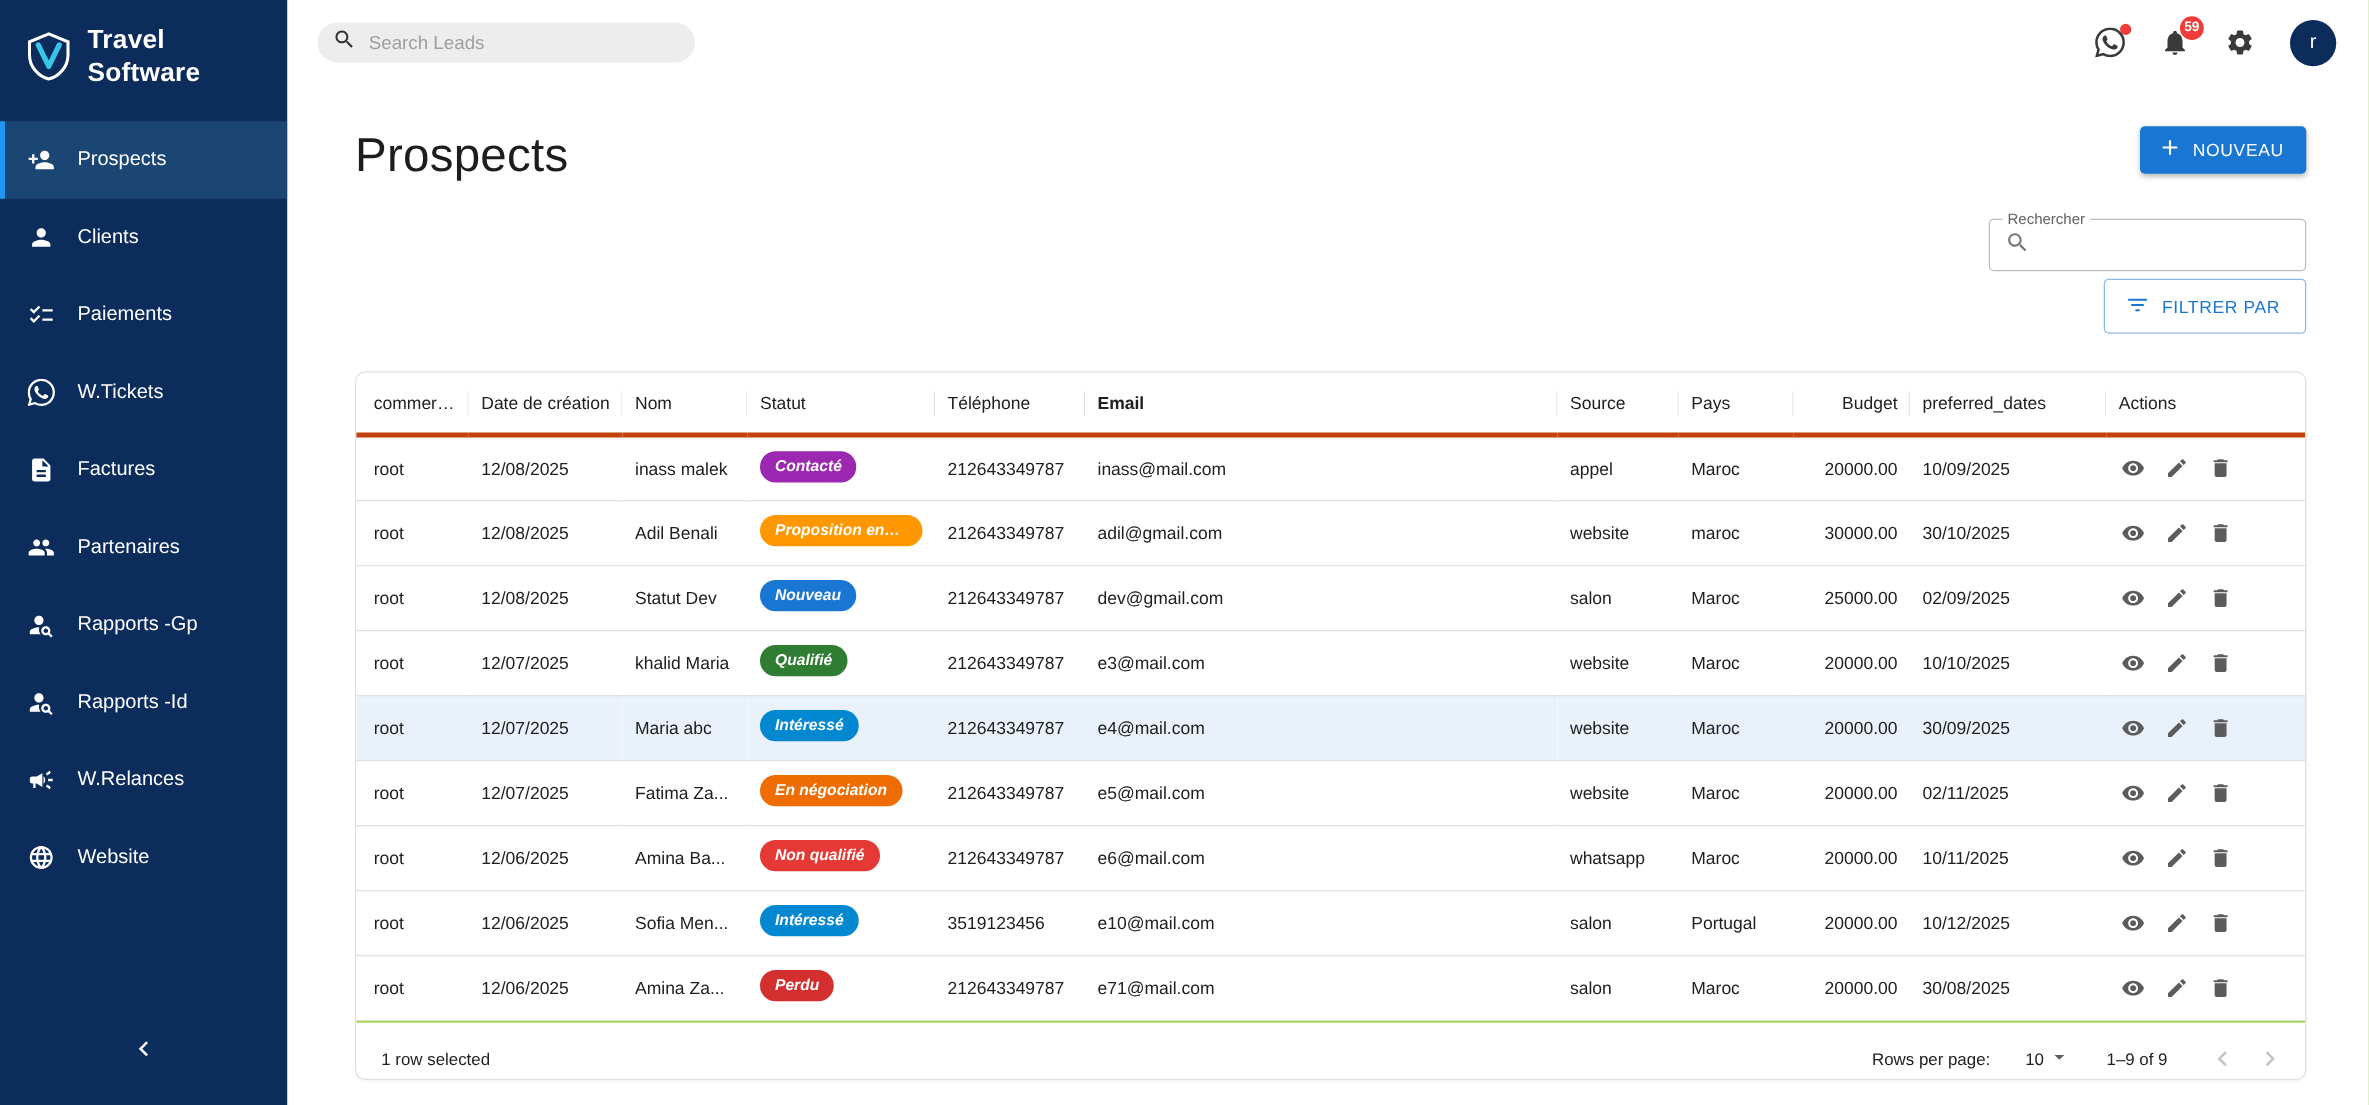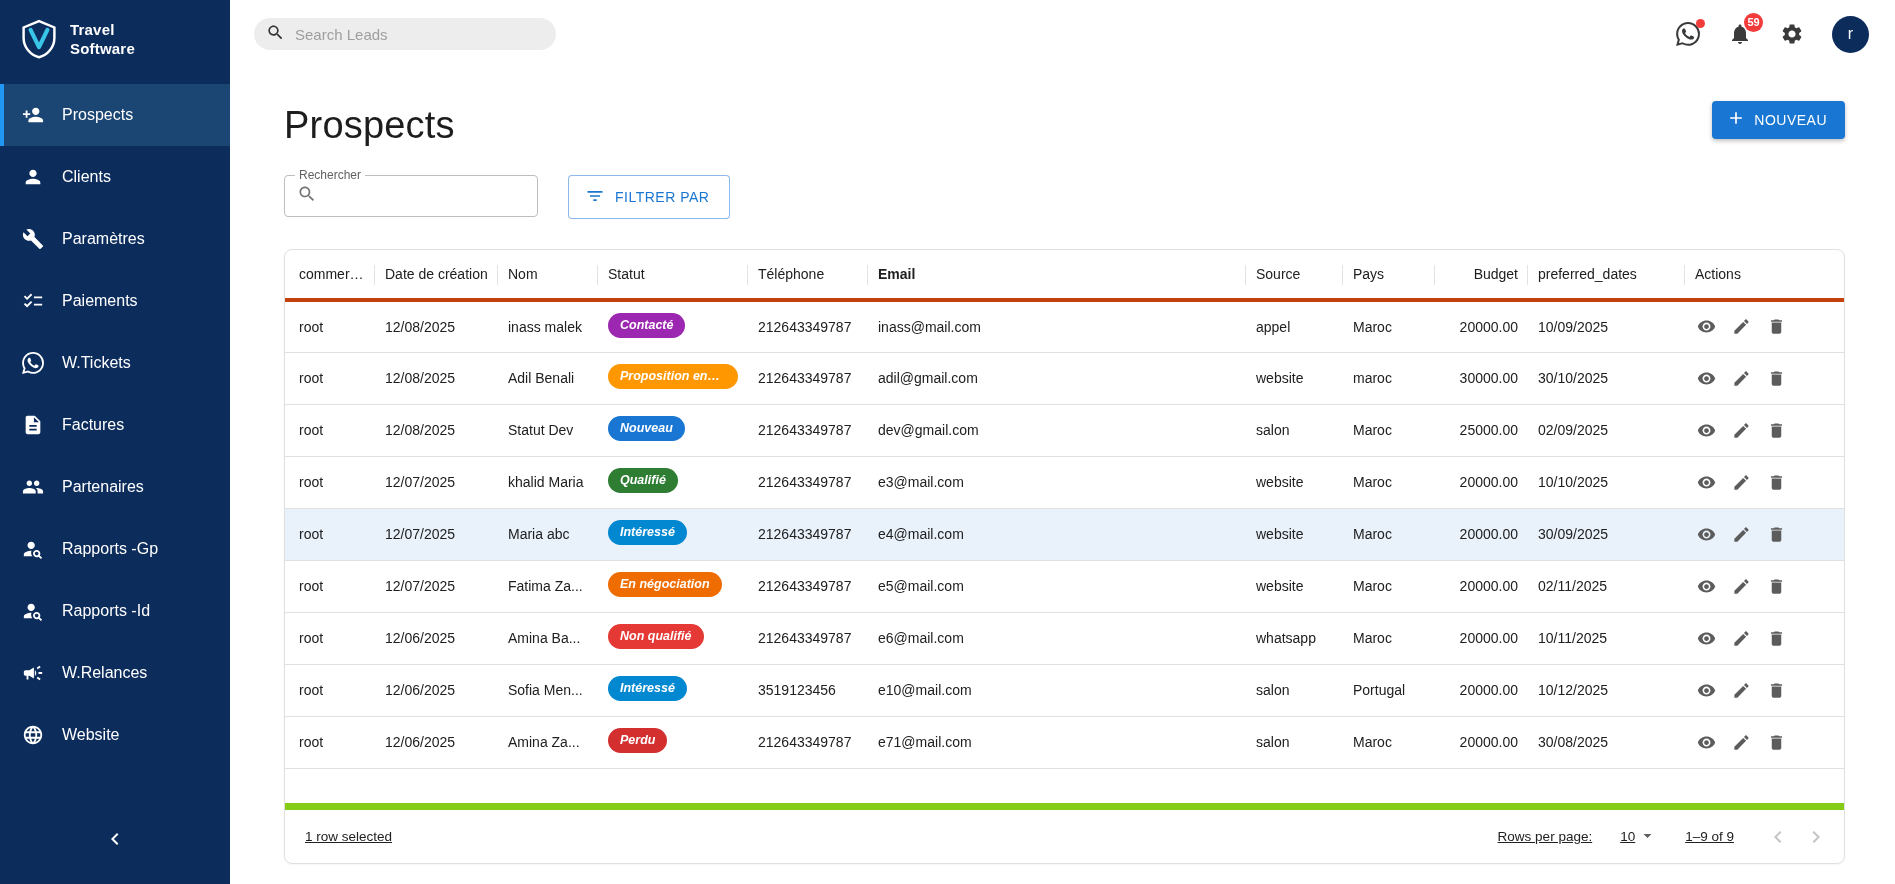--- a/index.html
+++ b/index.html
@@ -5,21 +5,21 @@
   * { box-sizing: border-box; margin: 0; padding: 0; }
   html, body { width: 1895px; height: 884px; overflow: hidden; }
   body { font-family: "Liberation Sans", sans-serif; background: #fff; color: #212121; }
 
   .app { display: flex; width: 1895px; height: 884px; }
 
   
   .sidebar { width: 230px; flex-shrink: 0; background: #0c2c5c; color: #fff; display: flex; flex-direction: column; }
   .logo { display: flex; align-items: center; gap: 10px; padding: 18px 18px 20px 18px; cursor: pointer; }
   .logo-mark svg { width: 42px; height: 42px; display: block; }
-  .logo-text { font-weight: bold; font-size: 15px; line-height: 1.3; letter-spacing: 0.2px; }
+  .logo-text { font-weight: bold; font-size: 21px; line-height: 1.3; letter-spacing: 0.2px; }
   .nav { display: flex; flex-direction: column; padding-top: 4px; }
   .nav-item { display: flex; align-items: center; gap: 18px; height: 62px; padding: 0 22px; cursor: pointer; font-size: 16px; border-left: 4px solid transparent; padding-left: 18px; }
   .nav-item.active { background: #1b4572; border-left: 4px solid #2196f3; }
   .nav-icon svg { width: 22px; height: 22px; fill: #fff; display: block; }
   .collapse-btn { margin-top: auto; display: flex; justify-content: center; padding: 22px 0 30px; cursor: pointer; background: none; border: none; }
   .collapse-btn svg { width: 24px; height: 24px; fill: #fff; }
 
   
   .main { flex: 1; min-width: 0; display: flex; flex-direction: column; background: #84cc16; }
 
@@ -36,21 +36,21 @@
   .notif-badge { position: absolute; top: -8px; right: -9px; min-width: 19px; height: 19px; line-height: 19px; padding: 0 3px; border-radius: 10px; background: #f23b3b; color: #fff; font-size: 11px; font-weight: bold; text-align: center; }
   .avatar { width: 37px; height: 37px; border-radius: 50%; background: #0c2c5c; color: #fff; display: flex; align-items: center; justify-content: center; font-size: 16px; border: none; cursor: pointer; }
 
   
   .content { flex: 1; min-height: 0; display: flex; flex-direction: column; padding: 24px 50px 0 54px; background: #fff; }
   .title-row { display: flex; align-items: center; justify-content: space-between; }
   .page-title { font-size: 38px; font-weight: 400; color: #1d1d1d; letter-spacing: 0.2px; margin-top: 12px; }
   .btn-primary { display: flex; align-items: center; gap: 8px; background: #1976d2; color: #fff; border: none; border-radius: 4px; height: 38px; padding: 0 18px 0 14px; font-size: 14px; font-weight: 500; letter-spacing: 0.5px; cursor: pointer; box-shadow: 0 2px 4px rgba(0,0,0,0.25); font-family: "Liberation Sans", sans-serif; }
   .btn-primary svg { width: 20px; height: 20px; fill: #fff; }
 
-  .filters-row { display: flex; align-items: flex-start; gap: 30px; margin-top: 28px; }
+  .filters-row { display: flex; align-items: flex-end; gap: 6px; margin-top: 28px; flex-direction: column; }
   .search-field { position: relative; width: 254px; height: 42px; border: 1px solid #bdbdbd; border-radius: 4px; display: flex; align-items: center; padding: 0 12px; background: #fff; }
   .search-field .field-label { position: absolute; top: -8px; left: 10px; background: #fff; padding: 0 4px; font-size: 12px; color: #616161; }
   .search-field svg { width: 20px; height: 20px; fill: #757575; flex-shrink: 0; }
   .search-field input { border: none; outline: none; flex: 1; min-width: 0; margin-left: 8px; font-size: 15px; font-family: "Liberation Sans", sans-serif; }
   .btn-outline { display: flex; align-items: center; gap: 10px; background: #fff; color: #1976d2; border: 1px solid rgba(25,118,210,0.5); border-radius: 4px; height: 44px; padding: 0 20px 0 16px; font-size: 14px; font-weight: 500; letter-spacing: 0.5px; cursor: pointer; font-family: "Liberation Sans", sans-serif; }
   .btn-outline svg { width: 20px; height: 20px; fill: #1976d2; }
 
   
   .card { margin: 30px 0 20px; flex: 1; min-height: 0; border: 1px solid #e0e0e0; border-radius: 8px; background: #fff; display: flex; flex-direction: column; overflow: hidden; box-shadow: 0 1px 2px rgba(0,0,0,0.04); }
   table { width: 100%; border-collapse: collapse; table-layout: fixed; font-size: 14px; color: #202020; }
@@ -62,21 +62,21 @@
   th.c3 { width: 150px; } th.c4 { width: 120px; } th.c5 { width: 378px; font-weight: bold; }
   th.c6 { width: 97px; }  th.c7 { width: 92px; }  th.c8 { width: 93px; }
   th.c9 { width: 157px; }
   .right { text-align: right; }
   tr.selected td { background: #e9f1fb; }
   .badge { display: inline-block; max-width: 100%; color: #fff; font-size: 12.5px; font-weight: 600; padding: 5px 12px; border-radius: 14px; white-space: nowrap; overflow: hidden; text-overflow: ellipsis; line-height: 1.2; font-style: italic; }
   .action-btn { background: none; border: none; padding: 2px; margin-right: 12px; cursor: pointer; vertical-align: middle; }
   .action-btn svg { width: 19px; height: 19px; fill: #5c5c5c; display: block; }
 
   
-  .table-footer { margin-top: auto; border-top: 7px solid #84cc16; height: 60px; flex-shrink: 0; display: flex; align-items: center; justify-content: space-between; padding: 0 12px 0 20px; font-size: 13.5px; color: #212121; text-decoration: underline; }
+  .table-footer { margin-top: auto; border-top: 1px solid #84cc16; height: 60px; flex-shrink: 0; display: flex; align-items: center; justify-content: space-between; padding: 0 12px 0 20px; font-size: 13.5px; color: #212121; }
   .pager { display: flex; align-items: center; gap: 28px; }
   .rpp-select { display: flex; align-items: center; gap: 3px; cursor: pointer; background: none; border: none; font-size: 13.5px; color: #212121; font-family: "Liberation Sans", sans-serif; }
   .rpp-select svg { width: 19px; height: 19px; fill: #5f5f5f; }
   .page-btns { display: flex; align-items: center; gap: 6px; }
   .page-btn { background: none; border: none; padding: 4px; cursor: default; }
   .page-btn svg { width: 24px; height: 24px; fill: #c4c4c4; display: block; }
 </style>
 </head>
 <body>
 
@@ -104,28 +104,20 @@
           </span>
           <span class="nav-label">Prospects</span>
         </div>
         <div class="nav-item">
           <span class="nav-icon">
             <svg viewBox="0 0 24 24">
               <path d="M12 12c2.21 0 4-1.79 4-4s-1.79-4-4-4-4 1.79-4 4 1.79 4 4 4zm0 2c-2.67 0-8 1.34-8 4v2h16v-2c0-2.66-5.33-4-8-4z"></path>
             </svg>
           </span>
           <span class="nav-label">Clients</span>
-        </div>
-        <div class="nav-item">
-          <span class="nav-icon">
-            <svg viewBox="0 0 24 24">
-              <path d="M22.7 19l-9.1-9.1c.9-2.3.4-5-1.5-6.9-2-2-5-2.4-7.4-1.3L9 6 6 9 1.6 4.7C.4 7.1.9 10.1 2.9 12.1c1.9 1.9 4.6 2.4 6.9 1.5l9.1 9.1c.4.4 1 .4 1.4 0l2.3-2.3c.5-.4.5-1.1.1-1.4z"></path>
-            </svg>
-          </span>
-          <span class="nav-label">Paramètres</span>
         </div>
         <div class="nav-item">
           <span class="nav-icon">
             <svg viewBox="0 0 24 24">
               <path d="M22 7h-9v2h9V7zm0 8h-9v2h9v-2zM5.54 11L2 7.46l1.41-1.41 2.12 2.12 4.24-4.24 1.41 1.41L5.54 11zm0 8L2 15.46l1.41-1.41 2.12 2.12 4.24-4.24 1.41 1.41L5.54 19z"></path>
             </svg>
           </span>
           <span class="nav-label">Paiements</span>
         </div>
         <div class="nav-item">

